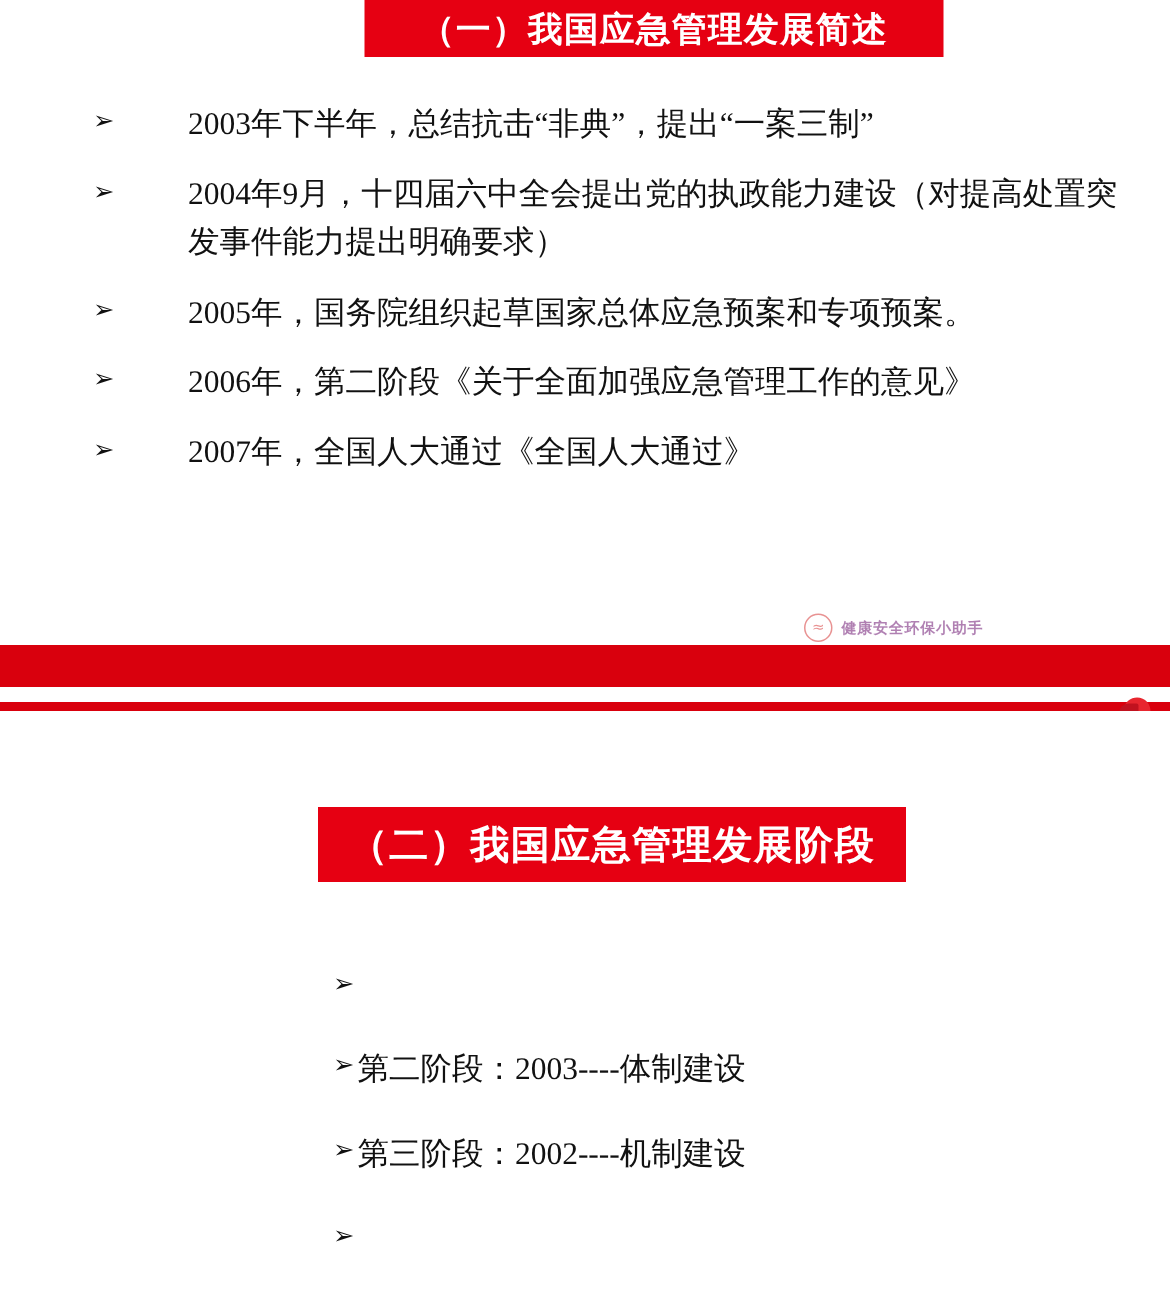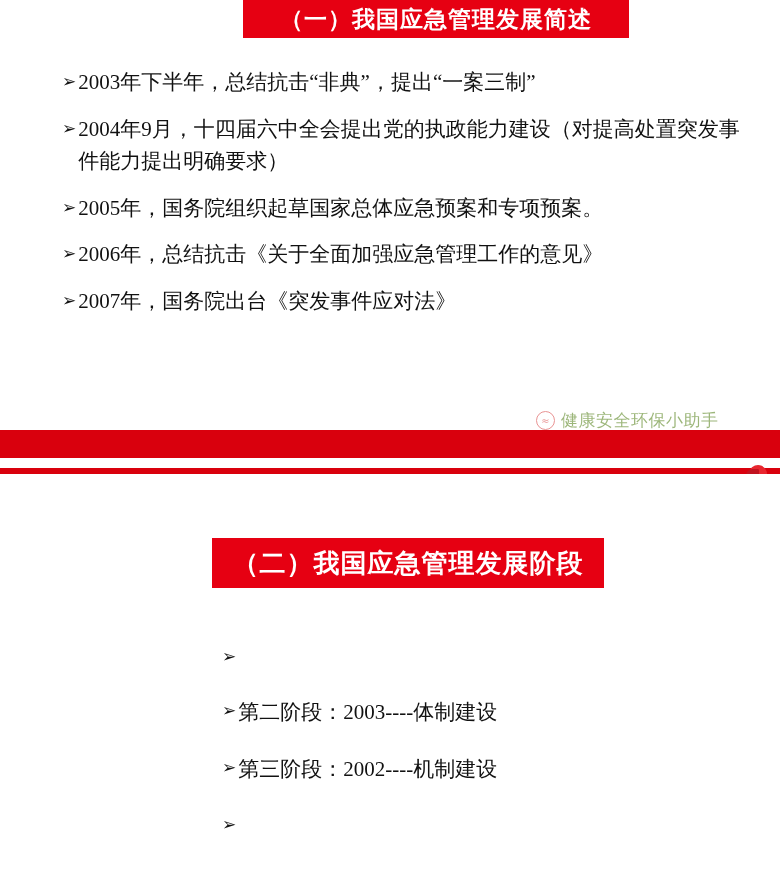--- a/index.html
+++ b/index.html
@@ -65,20 +65,21 @@
   }
   .bullet .mark {
     font-family: "DejaVu Sans", sans-serif;
     font-size: 17px;
     line-height: 1.8;
     margin-right: 2px;
     flex: 0 0 auto;
   }
   .bullet .btext {
     flex: 1 1 auto;
+    margin-left: 47px;
   }
 
   
   .wechat-tag {
     position: absolute;
     left: 536px;
     top: 409px;
     display: flex;
     align-items: center;
     gap: 6px;
@@ -90,24 +91,25 @@
     border-radius: 50%;
     border: 1.5px solid #d63a3a;
     display: flex;
     align-items: center;
     justify-content: center;
     color: #d63a3a;
     font-size: 10px;
     font-family: "DejaVu Sans", sans-serif;
   }
   .wechat-text {
-    font-size: 17px;
-    color: #4d7c0f;
+    font-size: 10px;
+    color: #701a75;
     font-family: "Liberation Sans", sans-serif;
     letter-spacing: 0.5px;
+    font-weight: bold;
   }
 
   
   .band-red {
     position: absolute;
     left: 0;
     top: 430px;
     width: 780px;
     height: 28px;
     background: #d9000d;
@@ -211,25 +213,25 @@
       <div class="bullet">
         <span class="mark">➢</span>
         <span class="btext">2004年9月，十四届六中全会提出党的执政能力建设（对提高处置突发事件能力提出明确要求）</span>
       </div>
       <div class="bullet">
         <span class="mark">➢</span>
         <span class="btext">2005年，国务院组织起草国家总体应急预案和专项预案。</span>
       </div>
       <div class="bullet">
         <span class="mark">➢</span>
-        <span class="btext">2006年，总结抗击《关于全面加强应急管理工作的意见》</span>
-      </div>
-      <div class="bullet">
-        <span class="mark">➢</span>
-        <span class="btext">2007年，国务院出台《突发事件应对法》</span>
+        <span class="btext">2006年，第二阶段《关于全面加强应急管理工作的意见》</span>
+      </div>
+      <div class="bullet">
+        <span class="mark">➢</span>
+        <span class="btext">2007年，全国人大通过《全国人大通过》</span>
       </div>
     </div>
 
     <div class="wechat-tag">
       <span class="wechat-circle">≈</span>
       <span class="wechat-text">健康安全环保小助手</span>
     </div>
   </div>
 
   <div class="band-red"></div>

